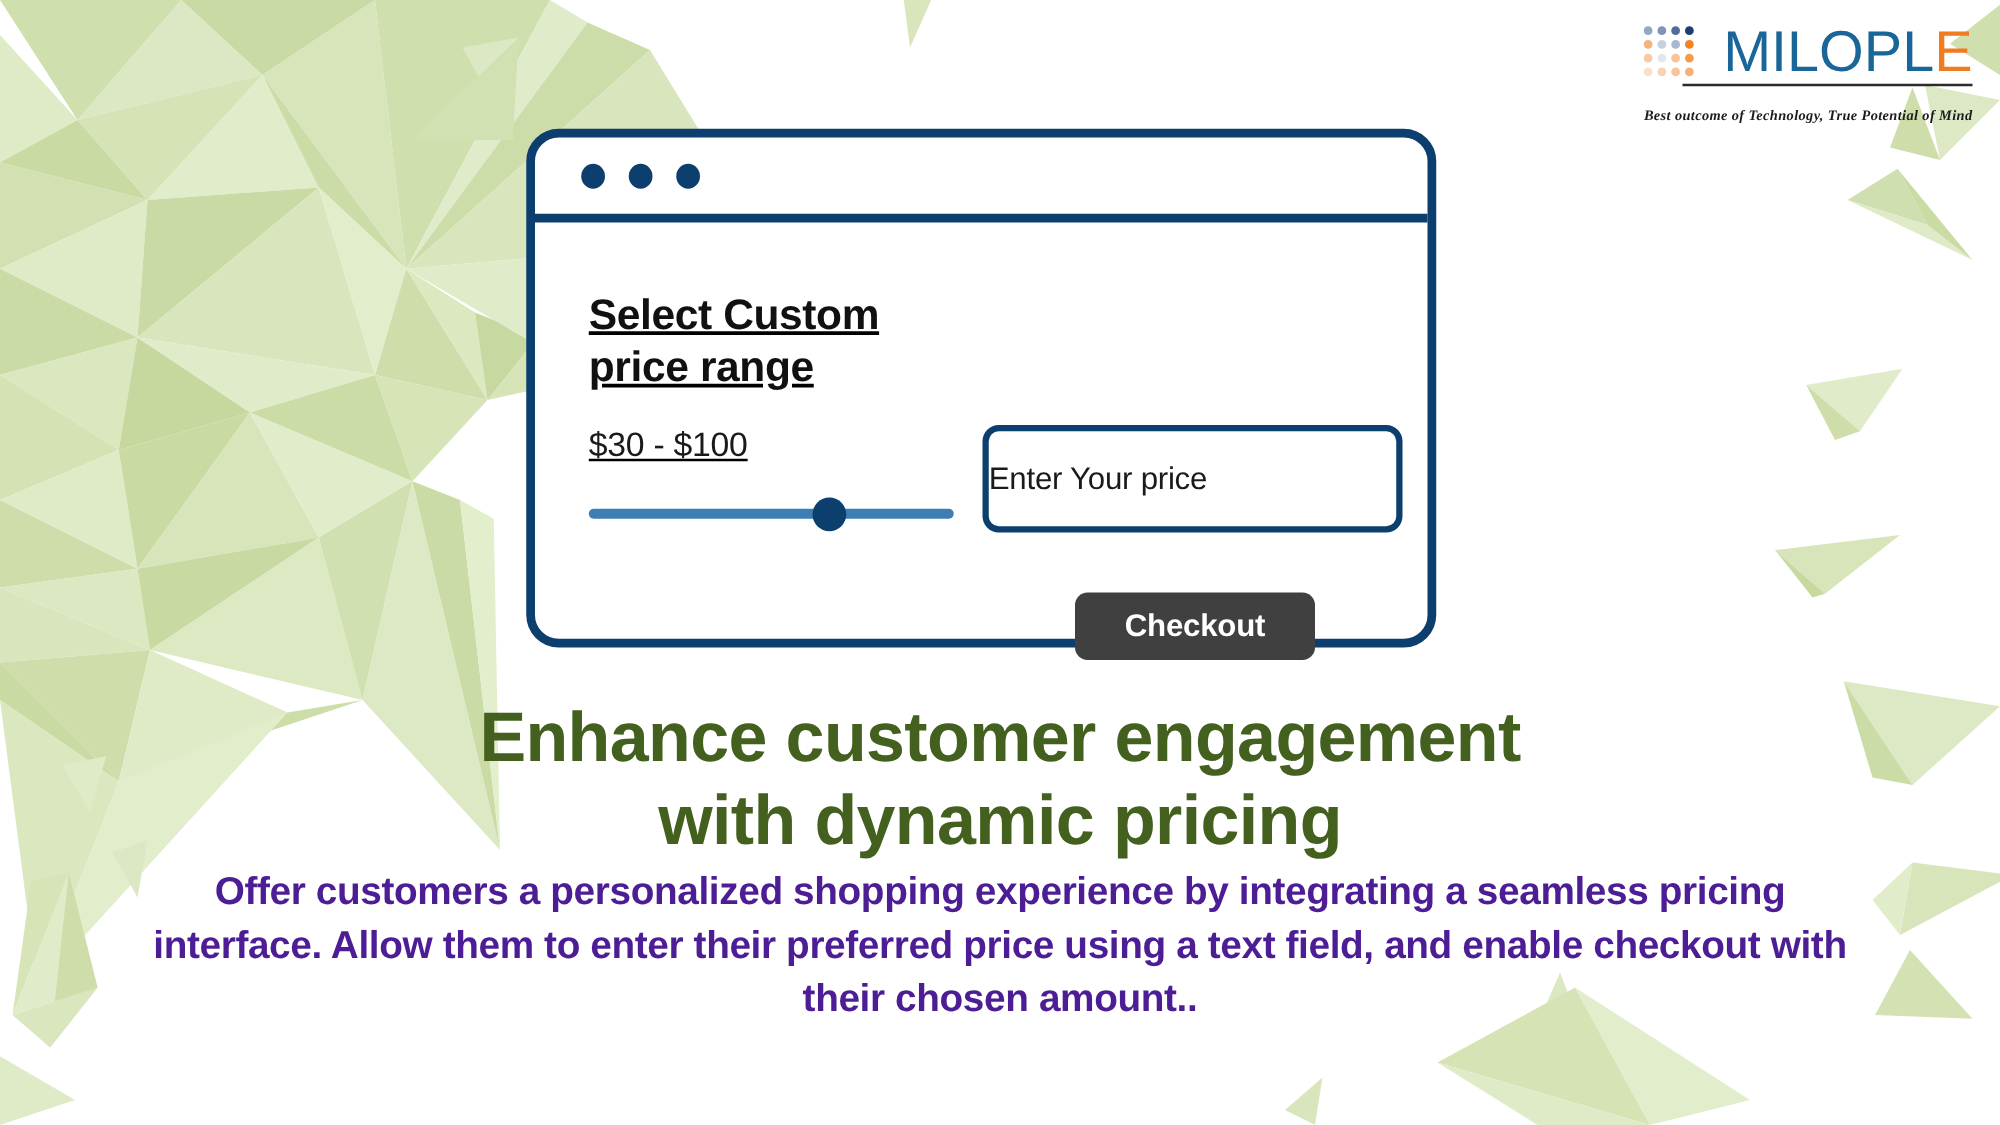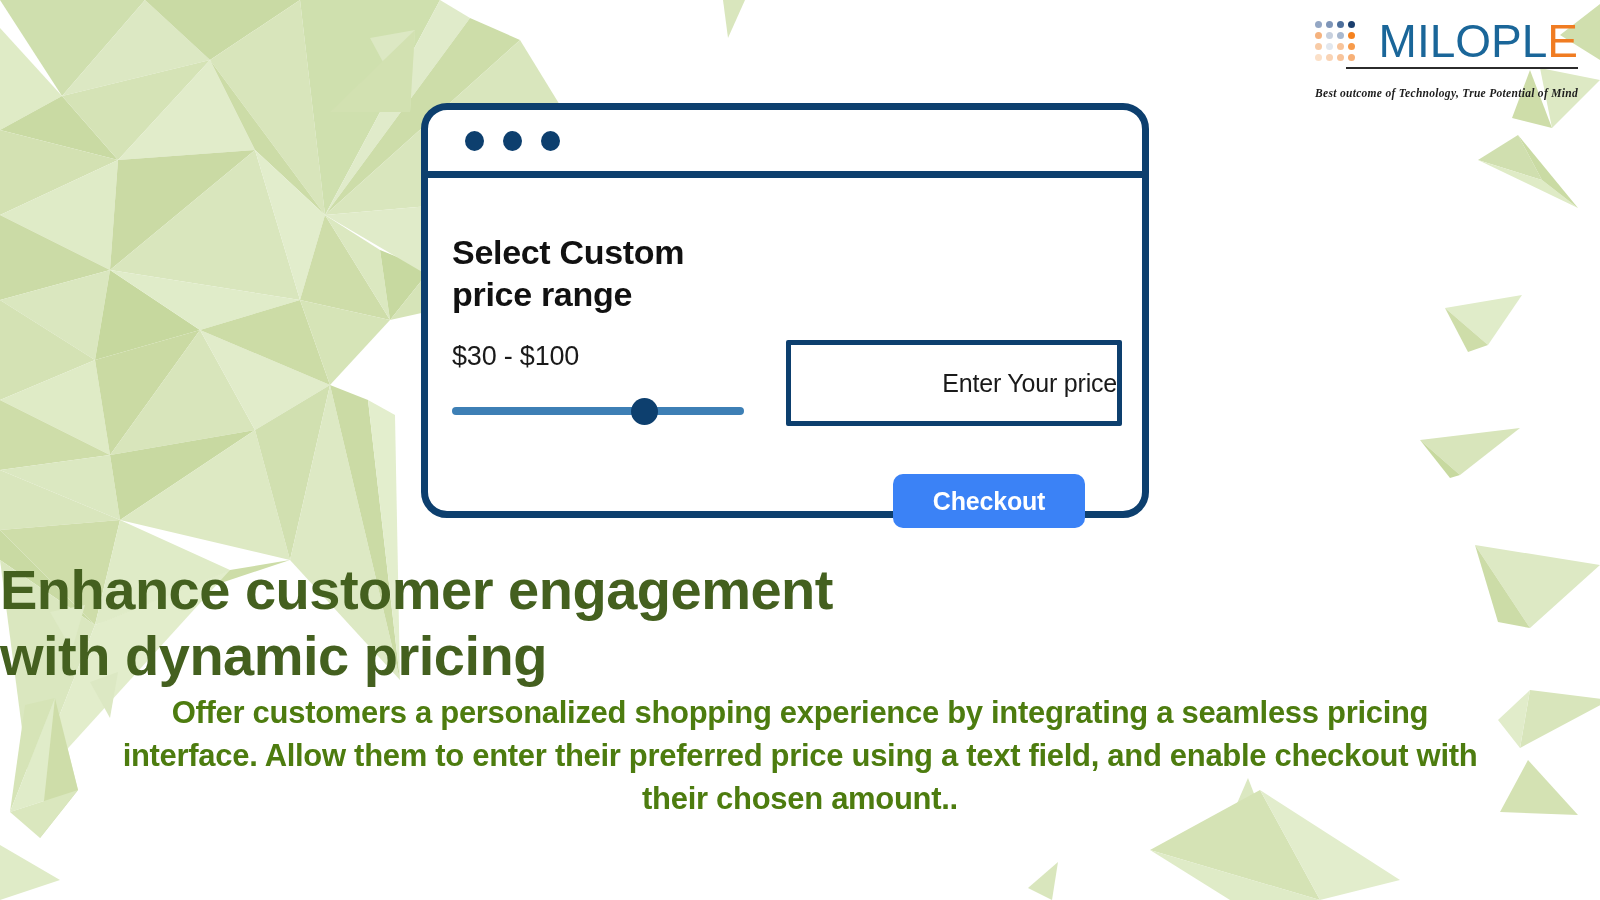--- a/index.html
+++ b/index.html
@@ -107,23 +107,24 @@
     background: #0d3f6e;
   }
   #browser-body {
     position: relative;
     height: 333px;
     box-sizing: border-box;
   }
 
   #price-panel {
     position: absolute;
-    left: 24px;
+    left: 43px;
     top: 54px;
     width: 300px;
+    text-decoration: underline;
   }
   #price-title {
     font-size: 34px;
     font-weight: 700;
     color: #111111;
     line-height: 1.23;
     letter-spacing: -0.3px;
     margin: 0;
     white-space: pre-line;
   }
@@ -159,75 +160,75 @@
     background: #0d3f6e;
   }
 
   #price-input {
     position: absolute;
     left: 358px;
     top: 162px;
     width: 336px;
     height: 86px;
     border: 5px solid #0d3f6e;
-    border-radius: 2px;
+    border-radius: 13px;
     background: #ffffff;
     box-sizing: border-box;
     display: flex;
     align-items: center;
-    justify-content: flex-end;
+    justify-content: flex-start;
   }
   #price-input-placeholder {
     font-size: 25px;
     color: #1a1a1a;
     font-weight: 400;
     letter-spacing: -0.2px;
   }
   #checkout-button {
     position: absolute;
     left: 432px;
     top: 296px;
     width: 192px;
     height: 54px;
     border: none;
     border-radius: 10px;
-    background: #3b82f6;
+    background: #404040;
     color: #ffffff;
     font-family: "Liberation Sans", sans-serif;
     font-size: 25px;
     font-weight: 700;
     letter-spacing: -0.2px;
     cursor: pointer;
-    margin-left: 33px;
   }
 
   
   #headline {
     position: absolute;
     left: 0;
     top: 557px;
     width: 1600px;
+    text-align: center;
     font-size: 56px;
     font-weight: 700;
     line-height: 1.17;
     color: #44601f;
     letter-spacing: -0.5px;
     white-space: pre-line;
     z-index: 4;
   }
   #subcopy {
     position: absolute;
     left: 110px;
     top: 692px;
     width: 1380px;
     text-align: center;
     font-size: 31px;
     font-weight: 700;
     line-height: 1.38;
-    color: #4d7c0f;
+    color: #4c1d95;
     letter-spacing: -0.3px;
     z-index: 4;
   }
 </style>
 </head>
 <body>
 
 <svg id="bg-decor" viewBox="0 0 1600 900" xmlns="http://www.w3.org/2000/svg">
   <g>
     <polygon points="0,0 145,0 62,96" fill="#cfdfae"></polygon>

